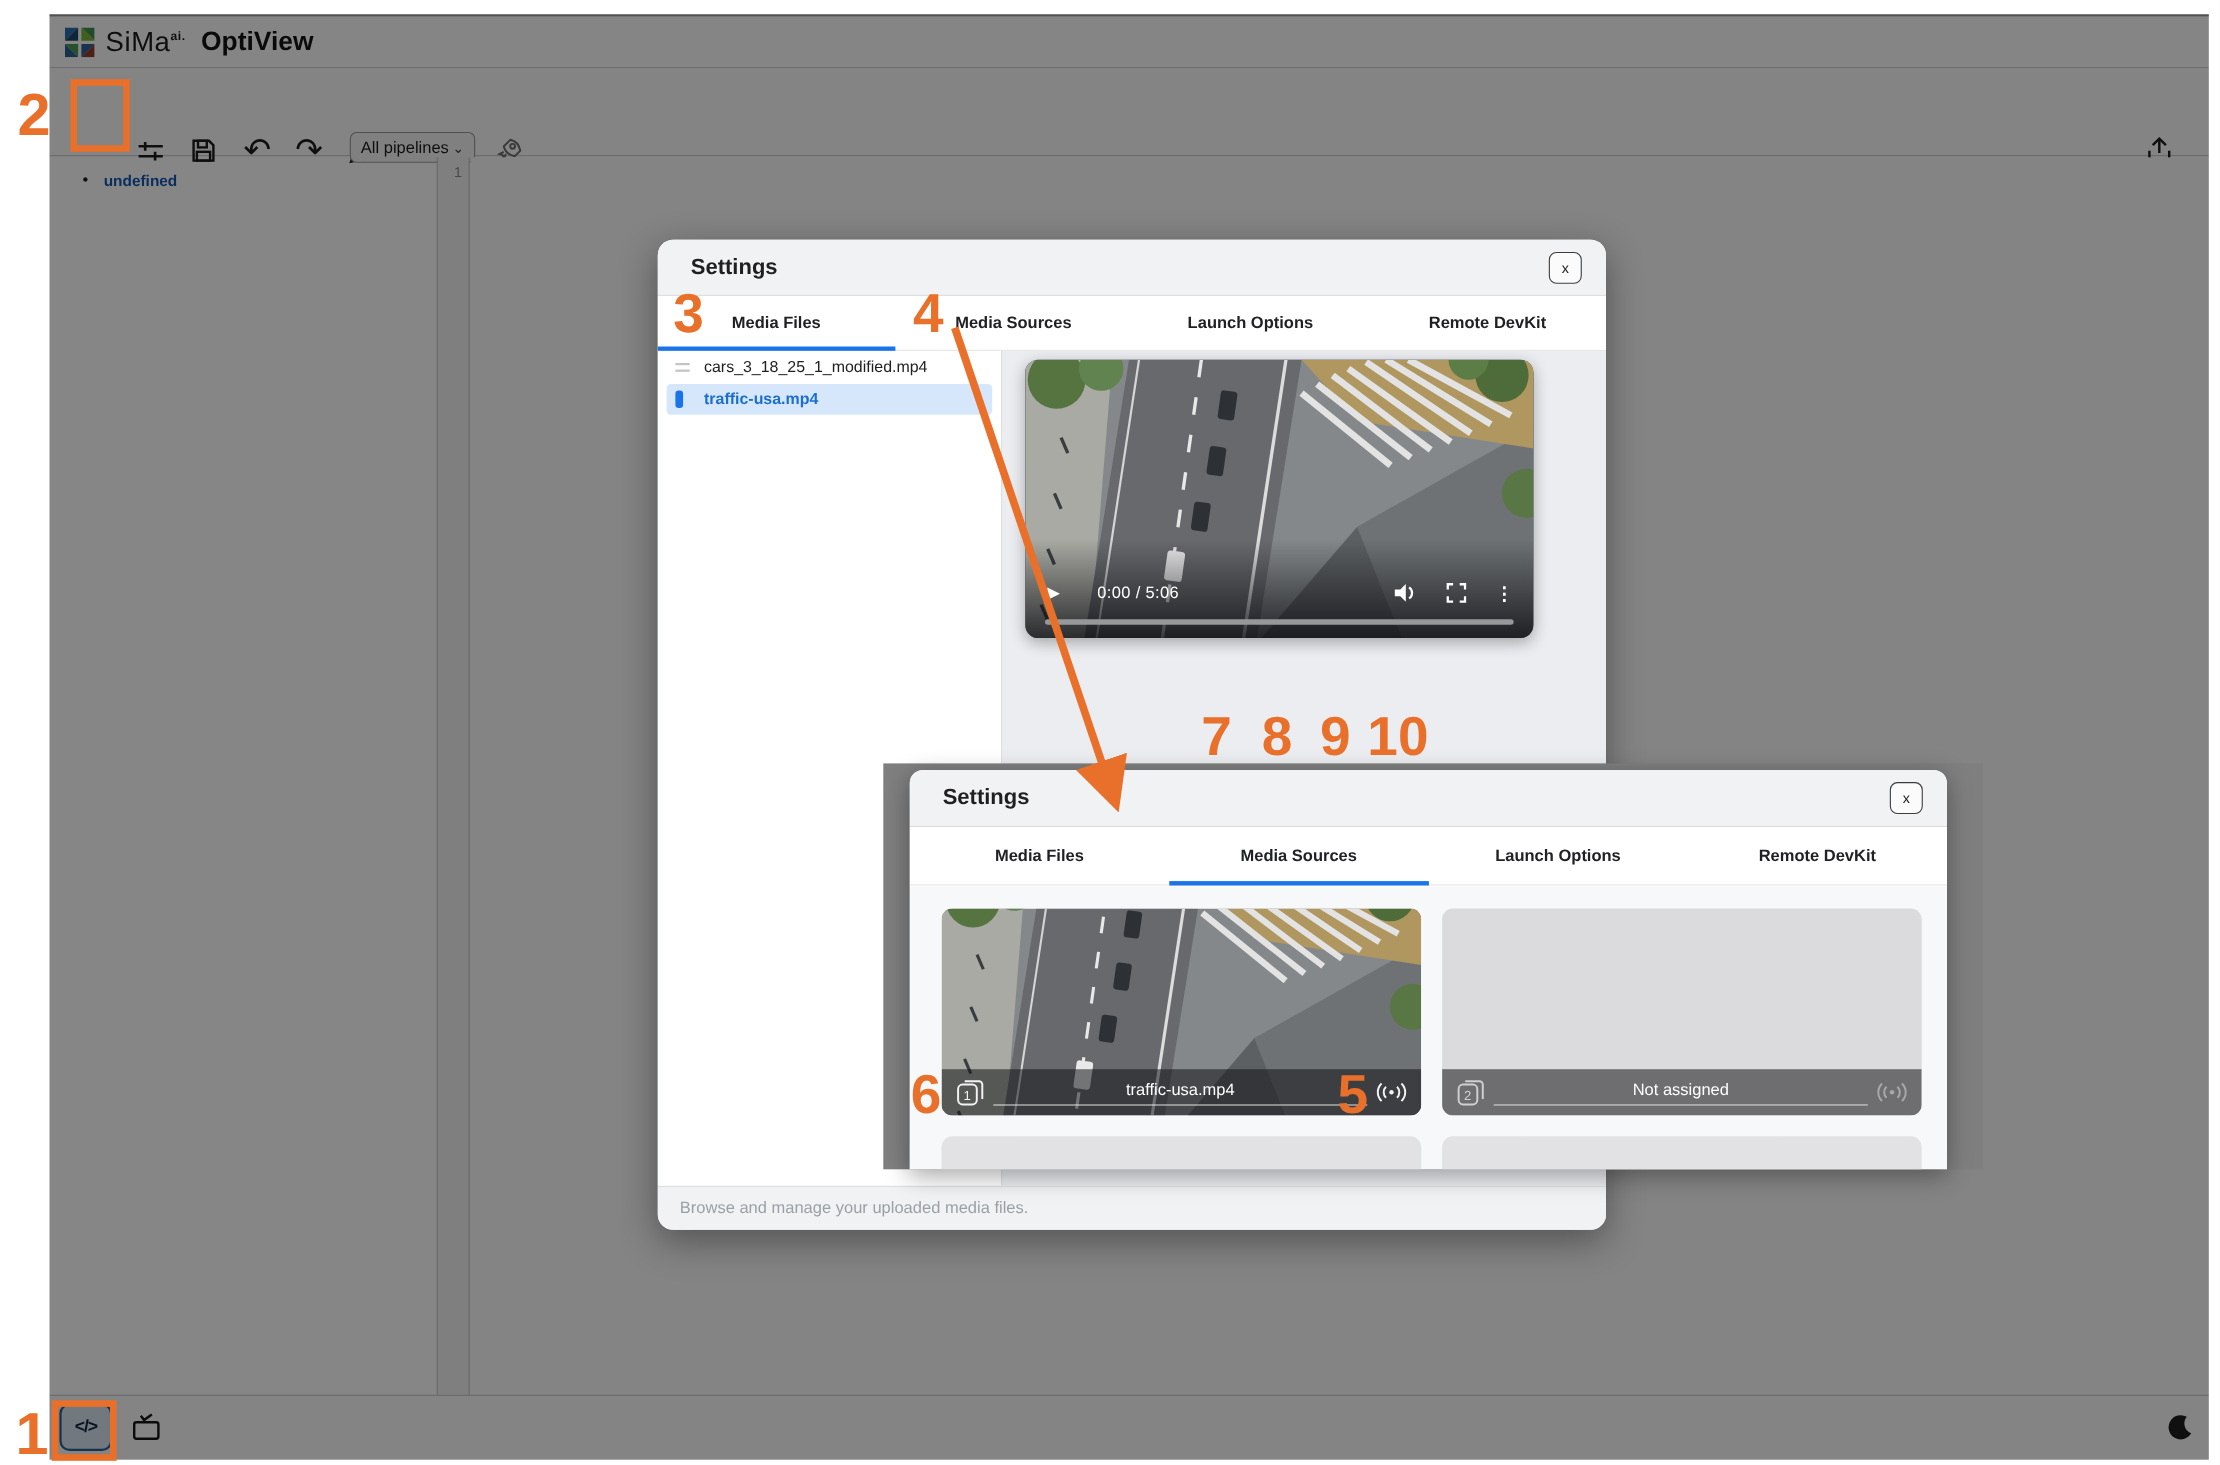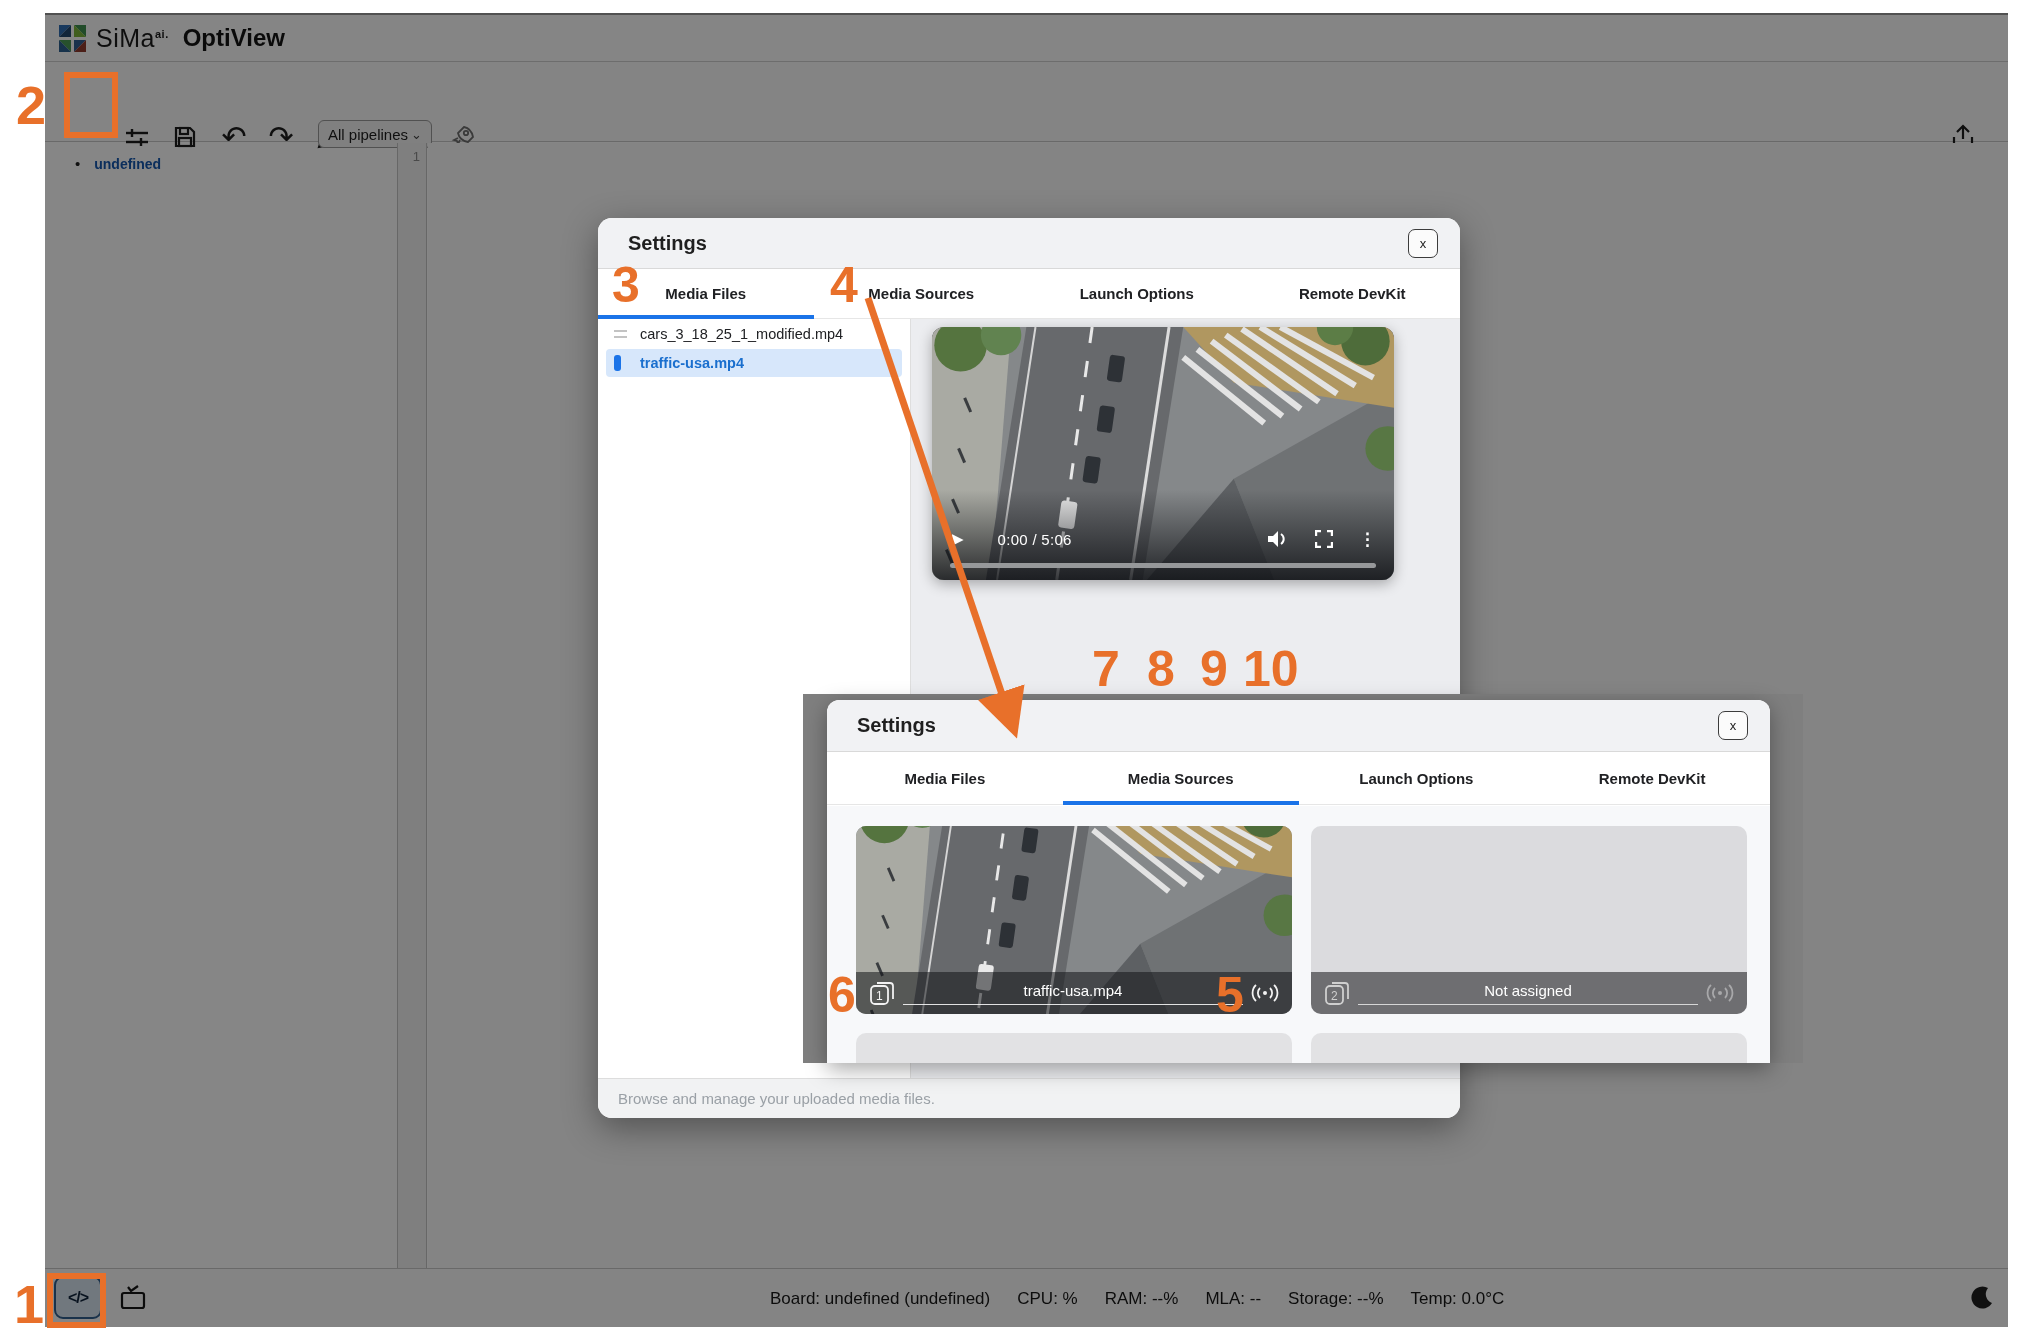--- a/index.html
+++ b/index.html
@@ -221,28 +221,20 @@
   <div class="editor"></div>
 
   <div class="footerbar">
     <div class="codebtn">&lt;/&gt;</div>
     <div class="tvbtn">
       <svg width="28" height="28" viewBox="0 0 28 28" fill="none" stroke="#161616" stroke-width="2.2">
         <rect x="3" y="9" width="22" height="15" rx="2"></rect>
           <polyline points="9,3 12,7 19,2"></polyline>
       </svg>
     </div>
-    <div class="statusrow">
-      <span>Board: undefined (undefined)</span>
-      <span>CPU: %</span>
-      <span>RAM: --%</span>
-      <span>MLA: --</span>
-      <span>Storage: --%</span>
-      <span>Temp: 0.0°C</span>
-    </div>
     <div class="moonbtn">
       <svg width="28" height="28" viewBox="0 0 28 28">
         <path d="M20 4 a11 11 0 1 0 4 15 a9.5 9.5 0 0 1 -4 -15 z" fill="#1f1f1f"></path>
       </svg>
     </div>
   </div>
 </div>
 
 <div class="overlay"></div>
 

